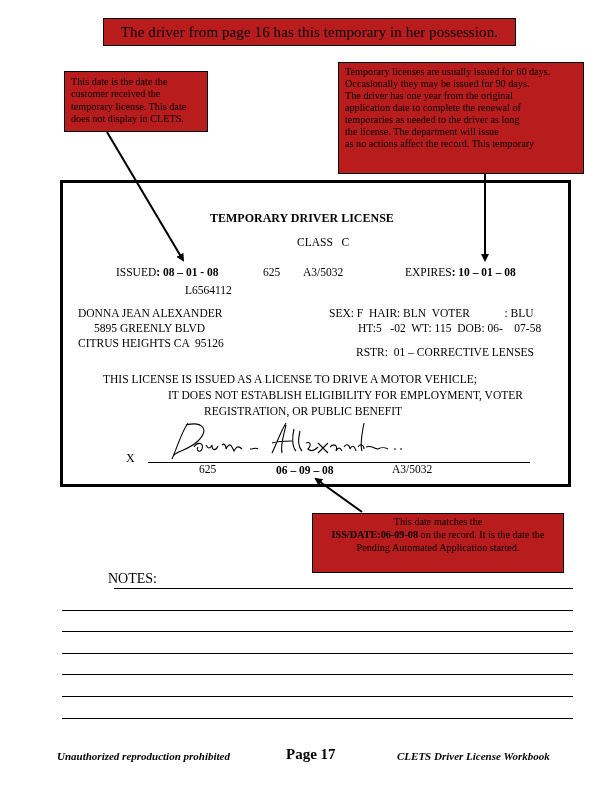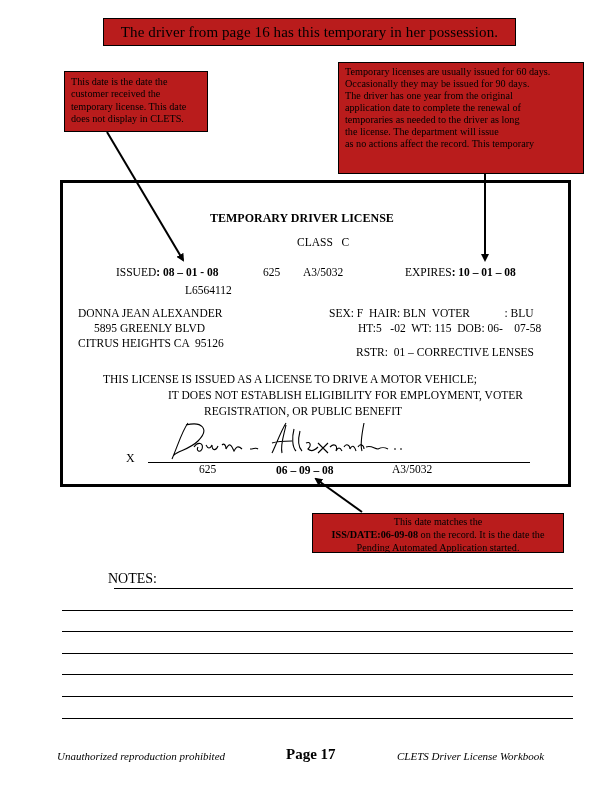--- a/index.html
+++ b/index.html
@@ -6,31 +6,31 @@
     body { width: 612px; height: 792px; position: relative; overflow: hidden;
       font-family: "Liberation Serif", "DejaVu Serif", serif; color: #000; }
     .abs { position: absolute; }
     .box { border: 1px solid #000; background: #b91c1c; box-sizing: border-box; }
     .title-box { left: 103px; top: 18px; width: 413px; height: 28px; font-size: 15px;
       text-align: center; line-height: 26px; letter-spacing: 0.1px; }
     .note-left { left: 64px; top: 71px; width: 144px; height: 61px; font-size: 10.2px;
       line-height: 12.4px; padding: 4px 6px; }
     .note-right { left: 338px; top: 62px; width: 246px; height: 112px; font-size: 10.2px;
       line-height: 12px; padding: 3px 6px; }
-    .note-bottom { left: 312px; top: 513px; width: 252px; height: 40px; font-size: 10.2px;
+    .note-bottom { left: 312px; top: 513px; width: 252px; height: 60px; font-size: 10.2px;
       line-height: 13px; text-align: center; padding: 1px 4px; }
     .license { left: 60px; top: 180px; width: 511px; height: 307px; border: 3px solid #000;
       box-sizing: border-box; }
     .lic { position: absolute; font-size: 11.5px; white-space: pre; }
     .b { font-weight: bold; }
     .sigline { position: absolute; left: 85px; top: 279px; width: 382px; height: 0;
       border-top: 1px solid #000; }
     .notes-label { left: 61px; top: 571px; font-size: 14px; font-weight: normal; margin-left: 47px; }
     .rule { position: absolute; left: 62px; width: 511px; height: 0; border-top: 1px solid #000; }
-    .footer { font-size: 11px; font-style: italic; top: 750px; }
+    .footer { font-size: 11px; font-style: italic; top: 750px; font-weight: bold; }
     .page-num { left: 286px; top: 746px; font-size: 15px; font-weight: bold; }
     svg.overlay { position: absolute; left: 0; top: 0; width: 612px; height: 792px; pointer-events: none; }
   </style>
 </head>
 <body>
 
 <div class="abs box title-box">The driver from page 16 has this temporary in her possession.</div>
 
 <div class="abs box note-left">
   <div>This date is the date the</div>

